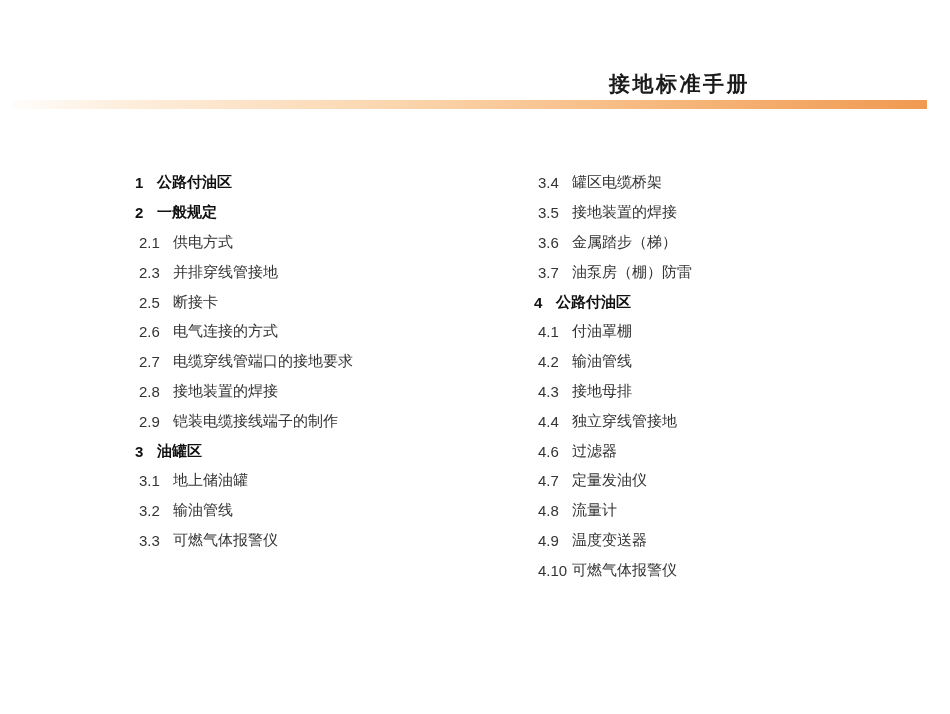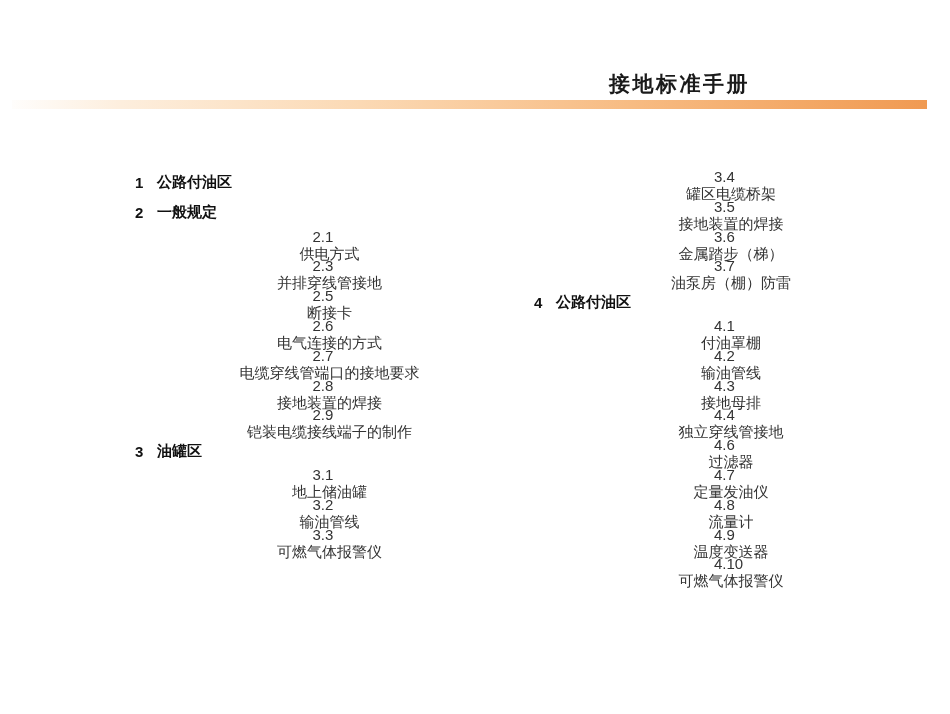--- a/index.html
+++ b/index.html
@@ -58,21 +58,21 @@
     font-size: 15px;
     color: #333333;
     white-space: nowrap;
   }
   .toc-row .num { flex: 0 0 auto; }
   .toc-row.lvl1 {
     font-weight: bold;
     color: #111111;
   }
   .toc-row.lvl1 .num { width: 22px; }
-  .toc-row.lvl2 { padding-left: 4px; flex-direction: column; }
+  .toc-row.lvl2 { padding-left: 4px; }
   .toc-row.lvl2 .num { width: 34px; }
 </style>
 </head>
 <body>
 
 <div class="page">
   <h1 class="page-title">接地标准手册</h1>
 
   <div class="accent-bar"></div>
 

